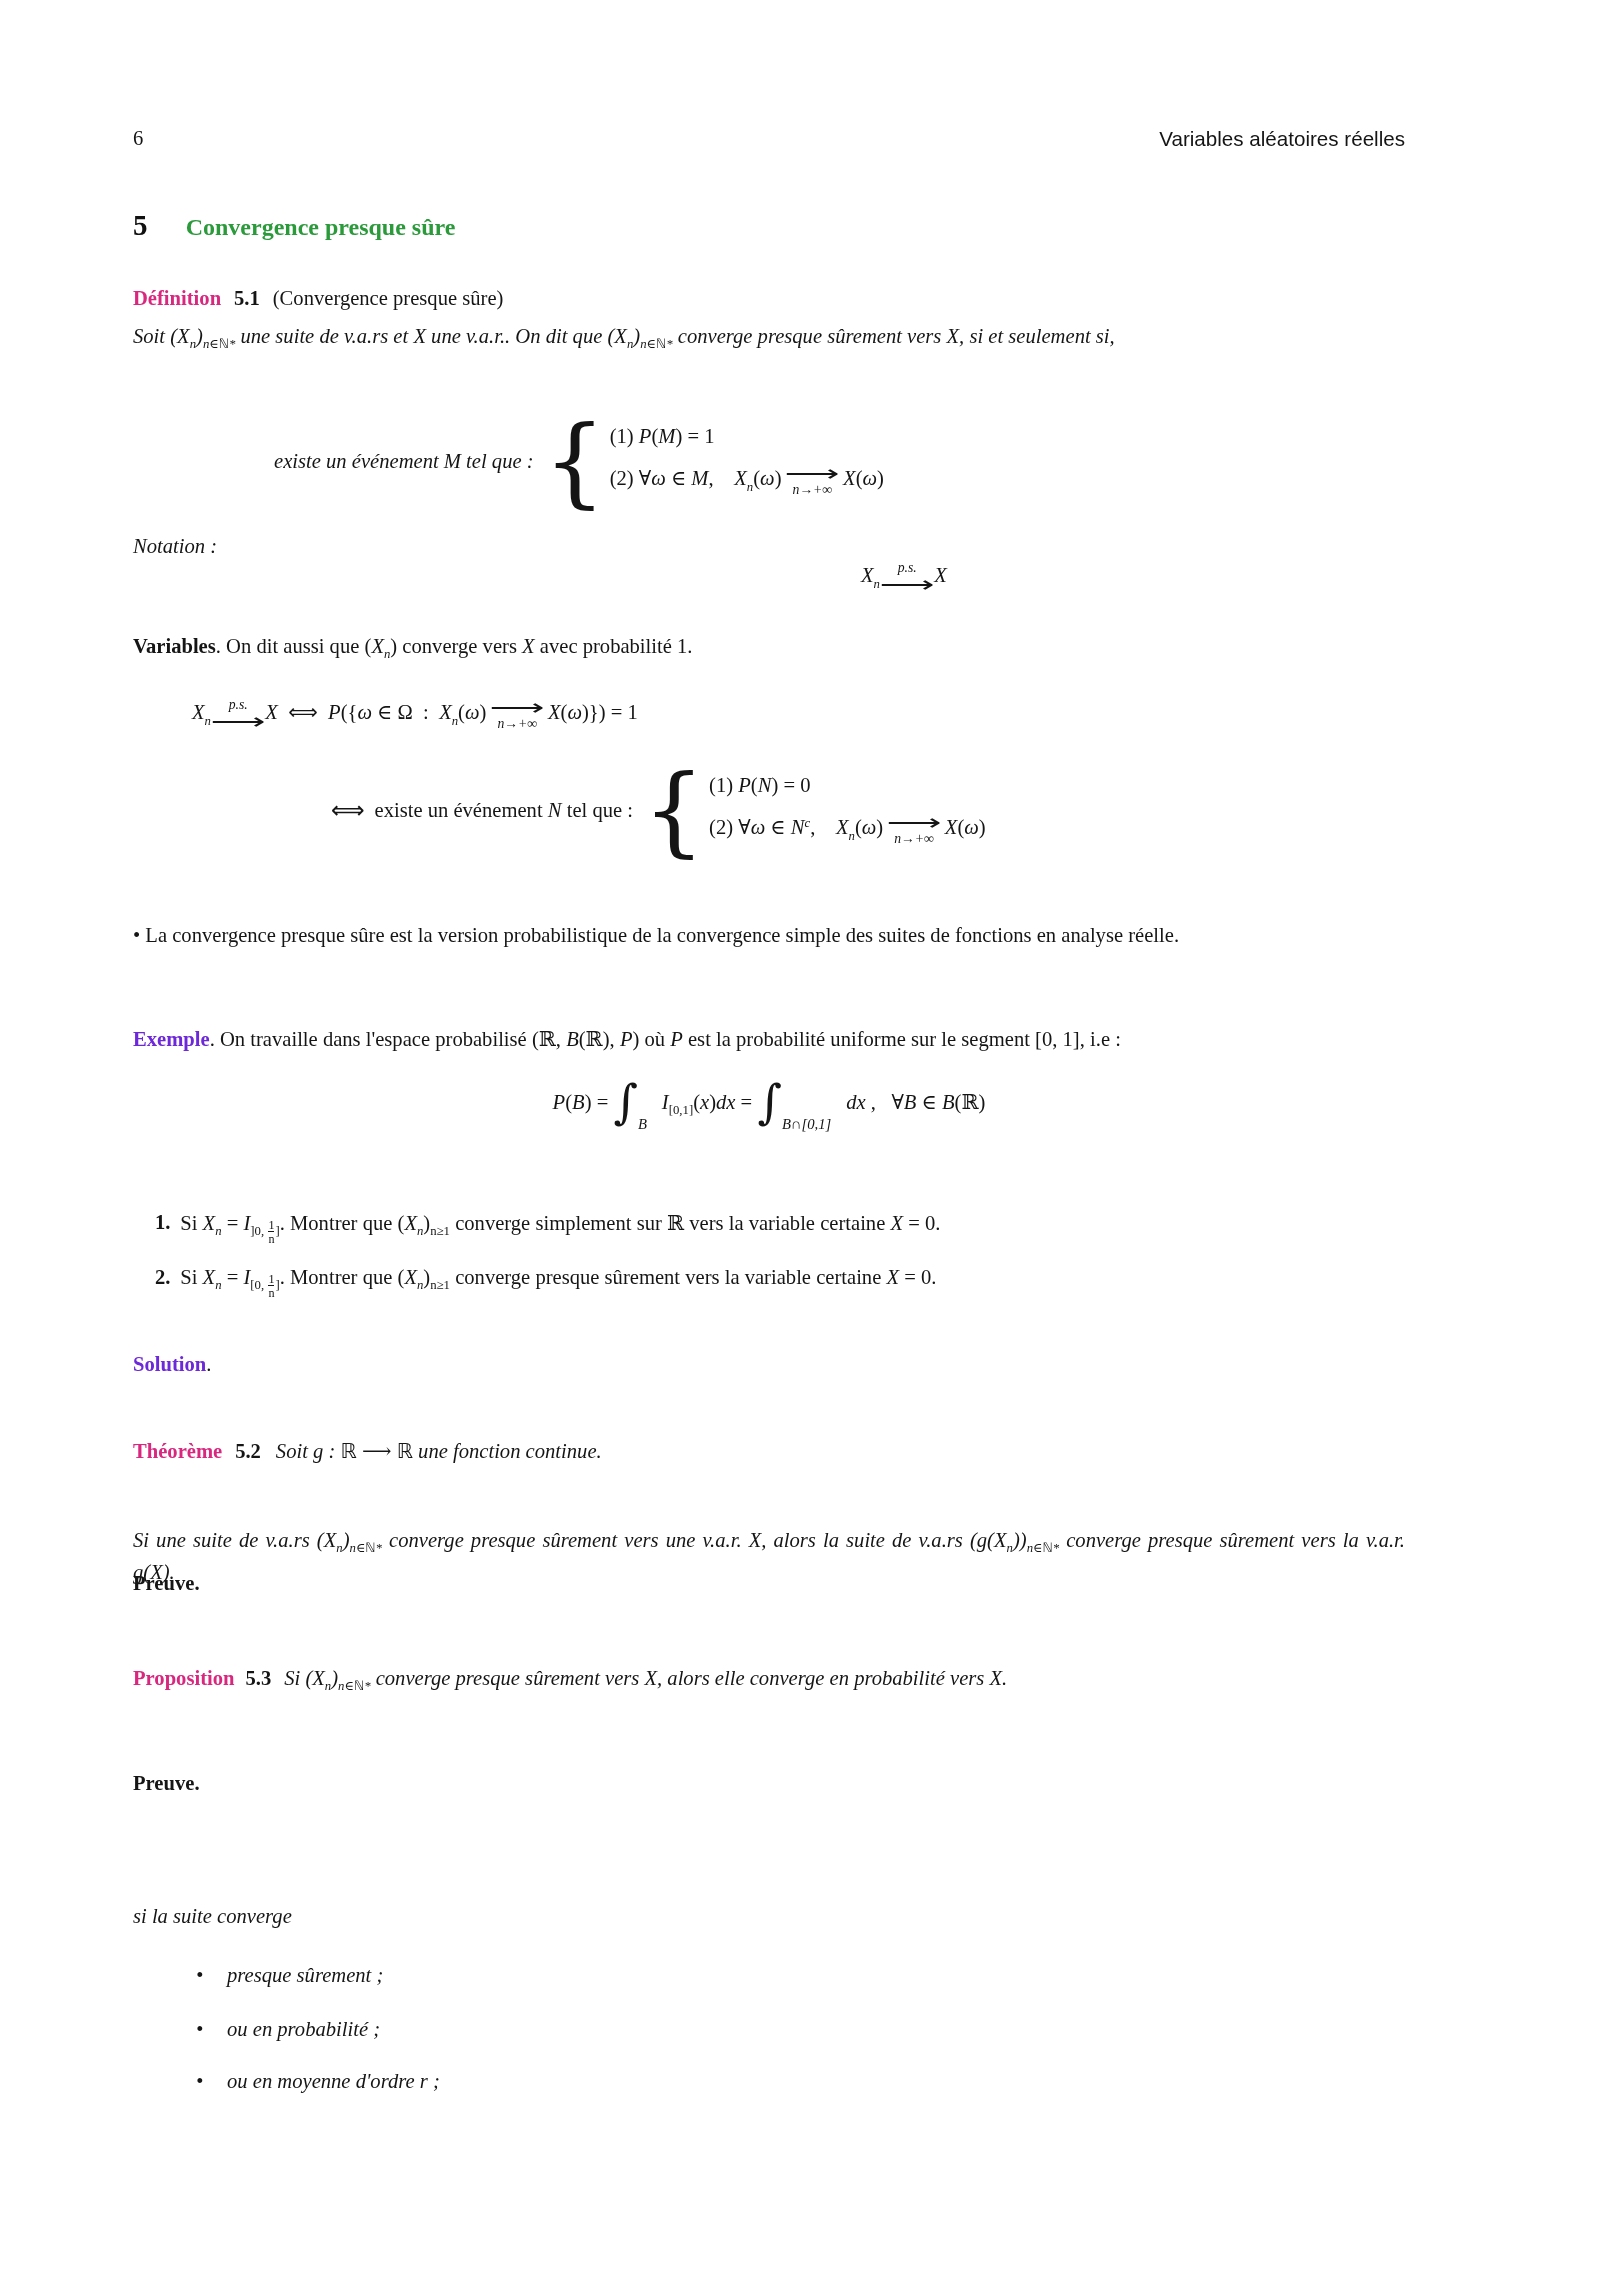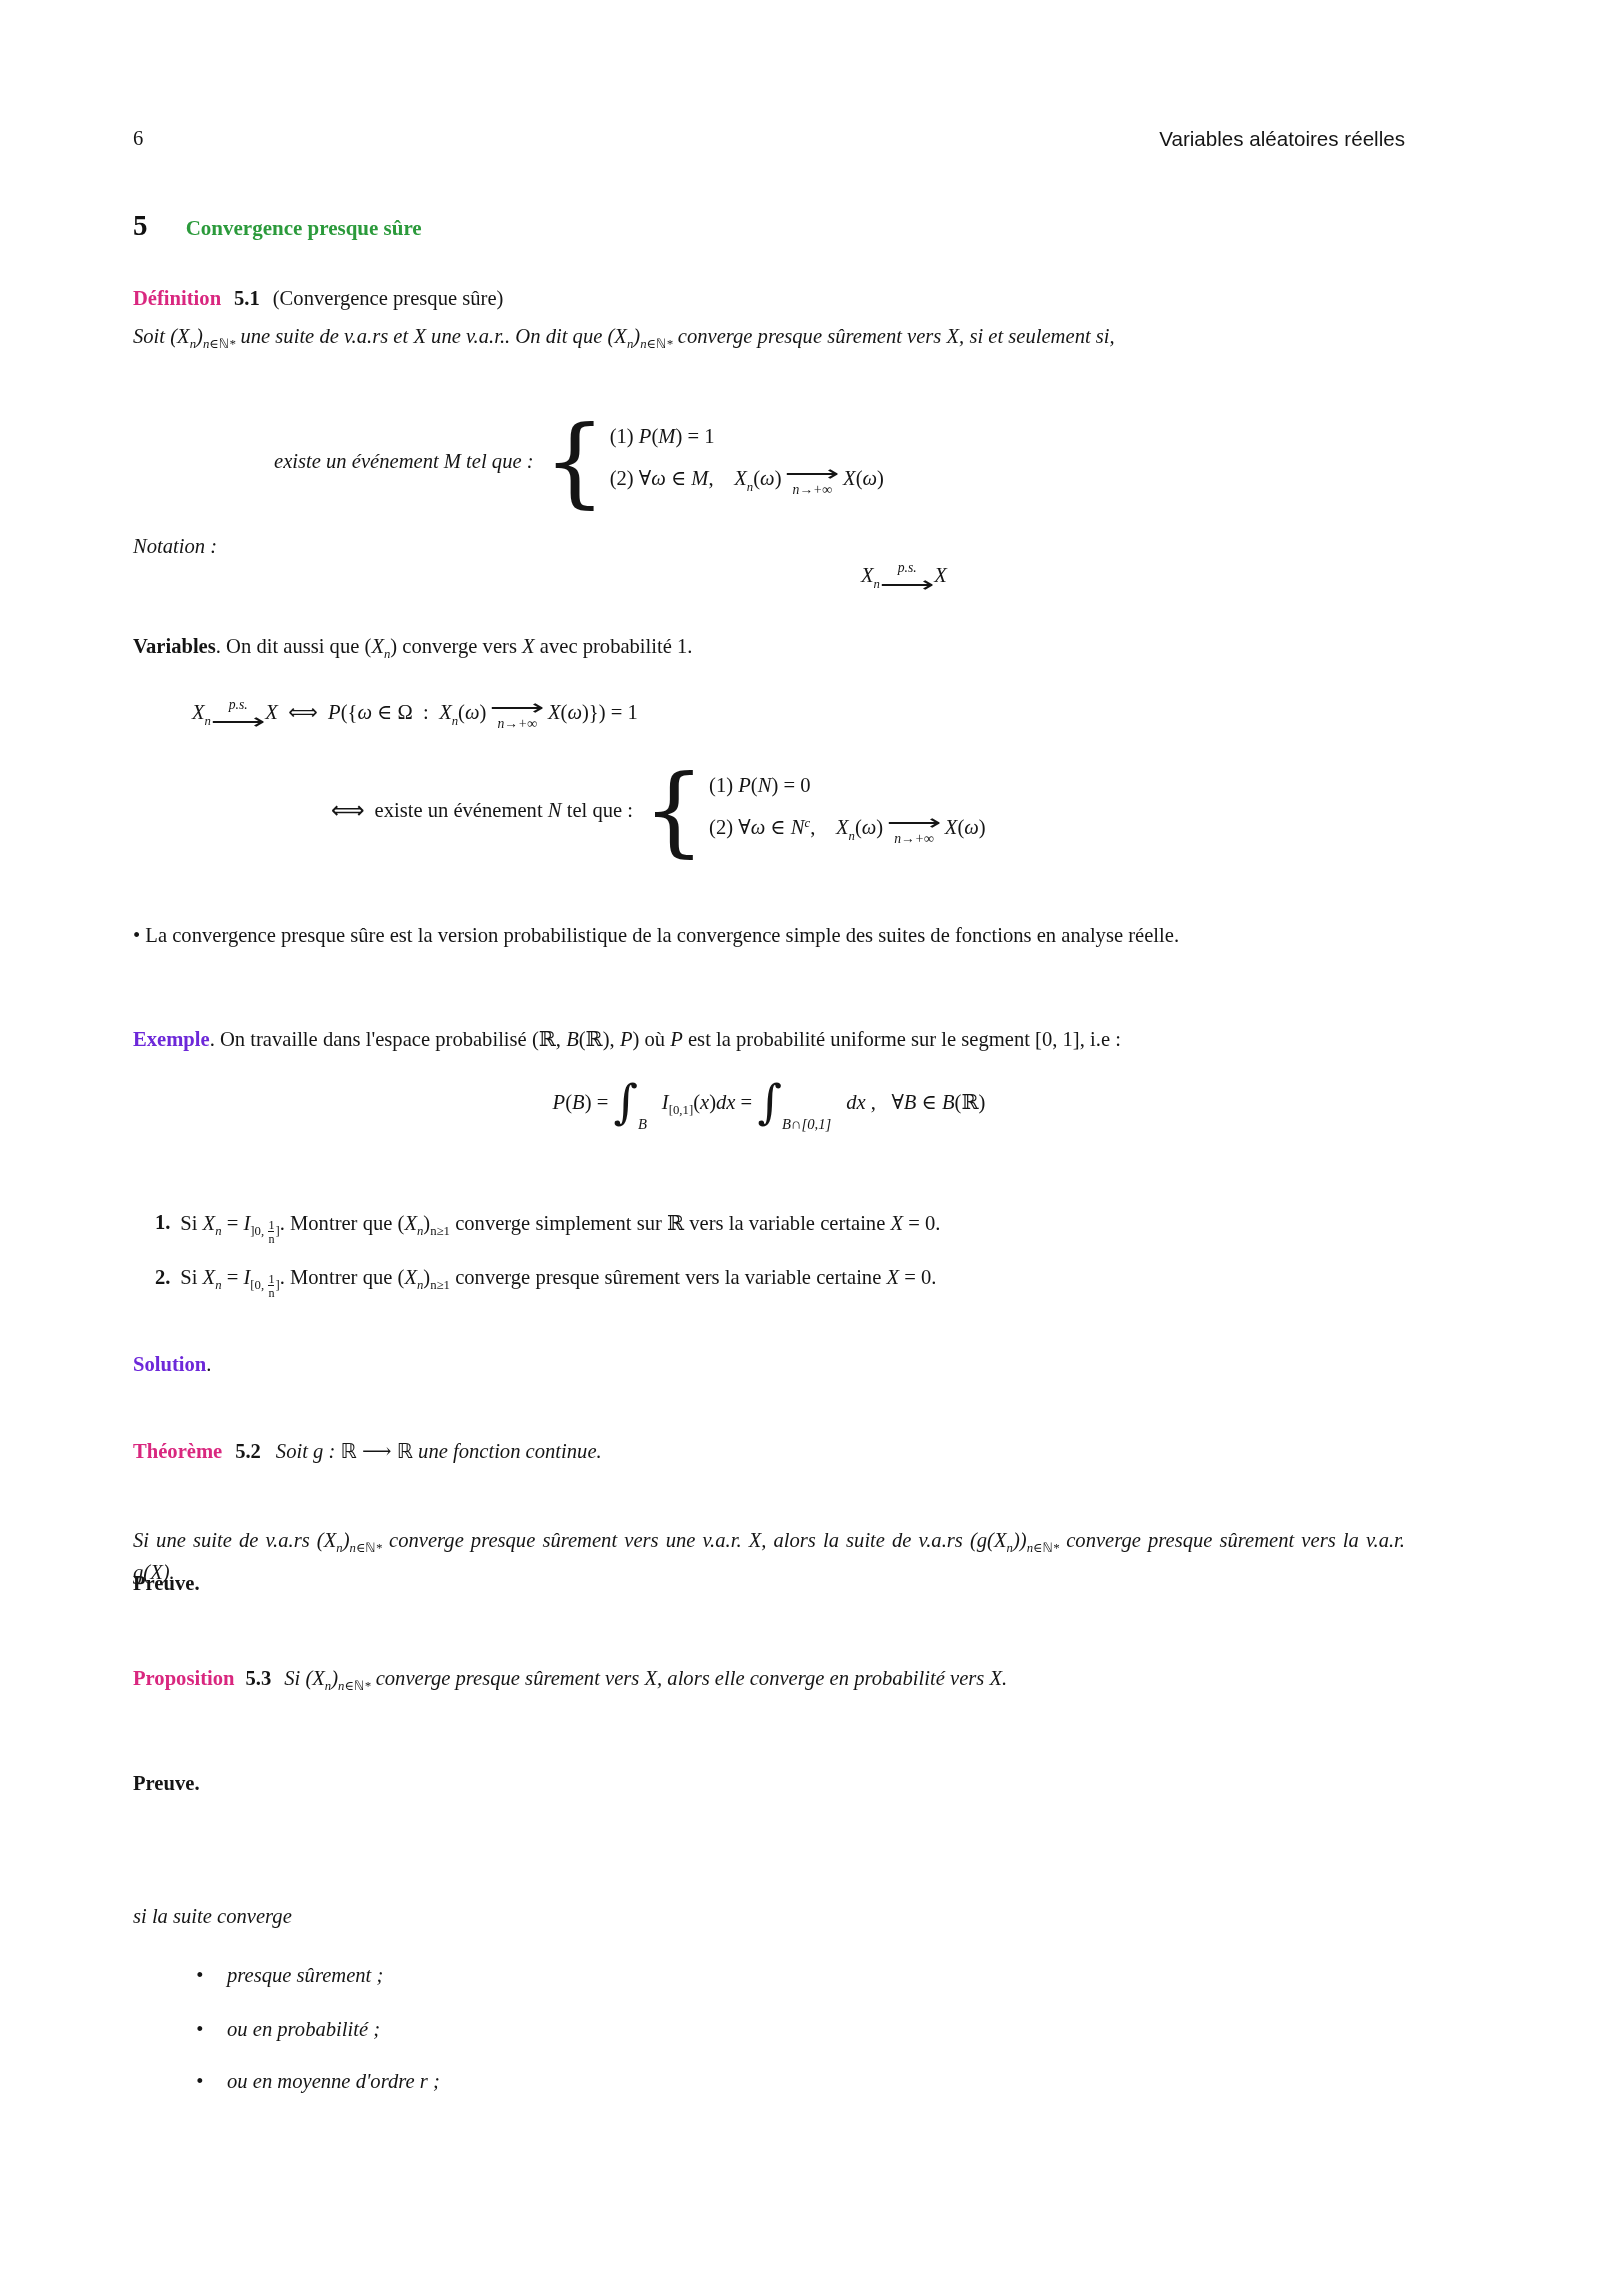--- a/index.html
+++ b/index.html
@@ -7,21 +7,21 @@
         font-family:"Liberation Serif","DejaVu Serif","DejaVu Sans",serif;
         font-size:20.6px;color:#151515;}
   .abs{position:absolute;left:133px;width:1272px;}
   .it{font-style:italic;}
   .bold{font-weight:bold;}
   .just{text-align:justify;line-height:32px;}
   .sans{font-family:"Liberation Sans","DejaVu Sans",sans-serif;}
   .green{color:#2b9a3b;}
   .magenta{color:#d9277f;font-weight:bold;}
   .brown{color:#6d28d9;font-weight:bold;}
-  .section-title{font-size:21px;font-weight:bold;}
+  .section-title{font-size:24px;font-weight:bold;}
   .section-num{font-size:29px;font-weight:bold;color:#111;}
   sub,sup{font-size:0.62em;line-height:0;}
   
   .lim{display:inline-flex;flex-direction:column;align-items:center;vertical-align:middle;
        line-height:1;margin:0 5.9px;}
   .lt,.lb{font-size:13.7px;font-style:italic;line-height:1.05;font-family:"Liberation Serif","DejaVu Serif","DejaVu Sans",serif;}
   .lt:empty,.lb:empty{display:none;}
   .la{font-size:22.5px;line-height:0.85;display:inline-block;transform:scaleX(1.7);
       font-family:"DejaVu Sans",sans-serif;}
   .iff{font-family:"DejaVu Sans",sans-serif;}

